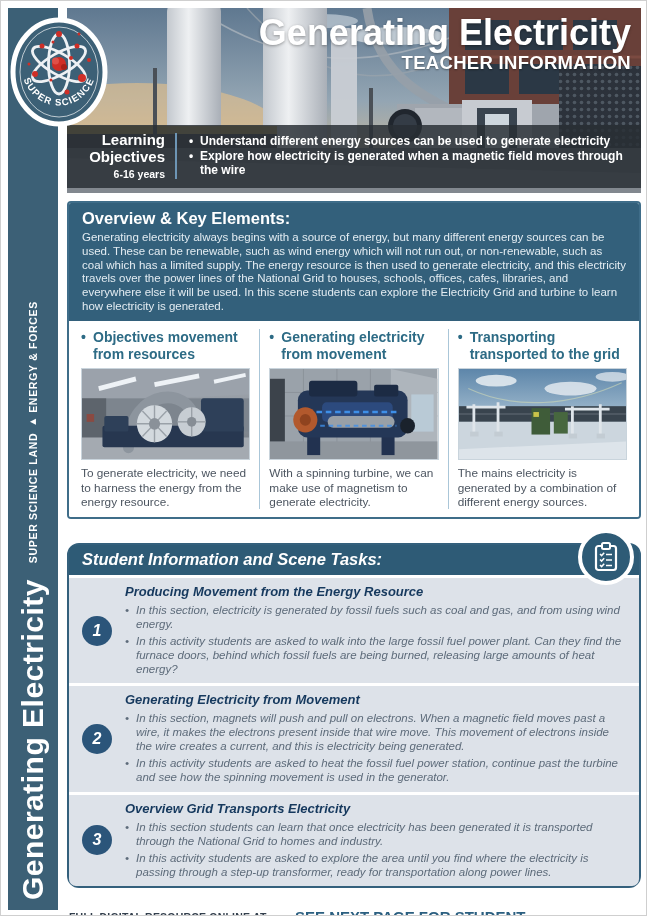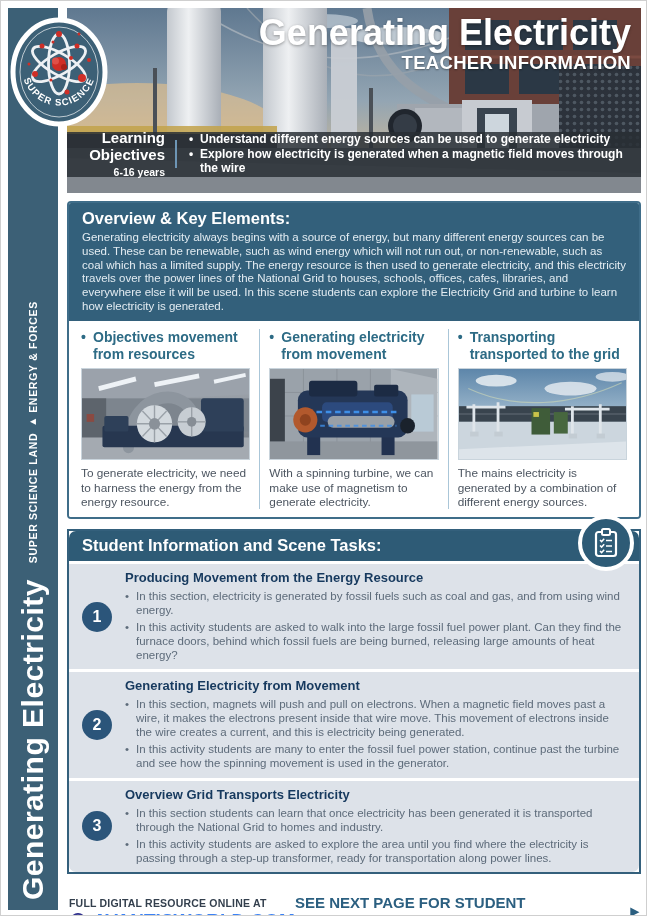--- a/index.html
+++ b/index.html
@@ -32,21 +32,21 @@
   
   .header { position:relative; width:574px; height:185px; overflow:hidden; background:#7d8ea0; }
   .header-scene { position:absolute; inset:0; }
   .header-scene svg { width:100%; height:100%; display:block; }
   .header-titles { position:absolute; top:6px; right:10px; text-align:right; z-index:2; color:#fff; }
   .header-title { font-size:36px; font-weight:bold; line-height:1.05; text-shadow:0 1px 3px rgba(0,0,0,.35); }
   .header-subtitle { font-size:18.5px; font-weight:bold; letter-spacing:.3px; text-shadow:0 1px 2px rgba(0,0,0,.4); }
 
   
   .objectives {
-    position:absolute; left:0; right:0; bottom:16px; height:45px; z-index:3;
+    position:absolute; left:0; right:0; bottom:5px; height:63px; z-index:3;
     background:rgba(40,46,53,.84); display:flex; align-items:center; padding:4px 8px 5px 12px;
   }
   .obj-label { width:96px; flex:none; text-align:right; color:#fff; padding-right:10px; }
   .obj-label-main { font-size:15px; font-weight:bold; line-height:1.12; }
   .obj-age { font-size:10.5px; font-weight:bold; margin-top:2px; }
   .obj-divider { width:2px; flex:none; align-self:stretch; margin:4px 0; background:#6d95b5; }
   .obj-bullets { padding-left:12px; color:#fff; font-size:12px; font-weight:bold; line-height:1.22; }
   .obj-bullet { position:relative; padding-left:11px; }
   .obj-bullet::before { content:"•"; position:absolute; left:0; }
 
@@ -58,21 +58,21 @@
   .columns { display:flex; background:#fff; padding:8px 3px; }
   .column { flex:1 1 0; min-width:0; padding:0 9px; }
   .column + .column { border-left:1px solid #aac6d8; }
   .col-heading { color:#2d6b85; font-size:14px; font-weight:bold; line-height:1.2; position:relative; padding-left:12px; }
   .col-heading::before { content:"•"; position:absolute; left:0; }
   .col-image { margin:6px 0; height:92px; border:1px solid #c9d4dc; }
   .col-image svg { width:100%; height:100%; display:block; }
   .col-caption { color:#4c5560; font-size:11.8px; line-height:1.2; }
 
   
-  .tasks { margin-top:10px; position:relative; border:2px solid #34607c; border-radius:0; background:#fff; }
+  .tasks { margin-top:24px; position:relative; border:2px solid #34607c; border-radius:12px; background:#fff;font-style:italic; }
   .tasks-header { background:#2e5b76; color:#fff; font-weight:bold; font-size:16.5px; padding:5px 13px 6px; border-radius:7px 7px 0 0; }
   .task-row { background:#dde2e9; margin-top:3px; padding:6px 14px 7px 56px; position:relative; }
   .task-row.last { border-radius:0 0 7px 7px; }
   .task-num {
     position:absolute; left:13px; top:50%; transform:translateY(-50%);
     width:30px; height:30px; border-radius:50%; background:#2b557a;
     color:#fff; font-weight:bold; font-size:16px;
     display:flex; align-items:center; justify-content:center;
   }
   .task-title { color:#16395e; font-weight:bold; font-size:13px; line-height:1.25; }
@@ -349,21 +349,21 @@
         <div class="task-num">1</div>
         <div class="task-title">Producing Movement from the Energy Resource</div>
         <div class="task-bullet">In this section, electricity is generated by fossil fuels such as coal and gas, and from using wind energy.</div>
         <div class="task-bullet">In this activity students are asked to walk into the large fossil fuel power plant. Can they find the furnace doors, behind which fossil fuels are being burned, releasing large amounts of heat energy?</div>
       </div>
 
       <div class="task-row">
         <div class="task-num">2</div>
         <div class="task-title">Generating Electricity from Movement</div>
         <div class="task-bullet">In this section, magnets will push and pull on electrons. When a magnetic field moves past a wire, it makes the electrons present inside that wire move. This movement of electrons inside the wire creates a current, and this is electricity being generated.</div>
-        <div class="task-bullet">In this activity students are many to enter the fossil fuel power station, continue past the turbine and see how the spinning movement is used in the generator.</div>
+        <div class="task-bullet">In this activity students are asked to heat the fossil fuel power station, continue past the turbine and see how the spinning movement is used in the generator.</div>
       </div>
 
       <div class="task-row last">
         <div class="task-num">3</div>
         <div class="task-title">Overview Grid Transports Electricity</div>
         <div class="task-bullet">In this section students can learn that once electricity has been generated it is transported through the National Grid to homes and industry.</div>
         <div class="task-bullet">In this activity students are asked to explore the area until you find where the electricity is passing through a step-up transformer, ready for transportation along power lines.</div>
       </div>
     </div>
 

